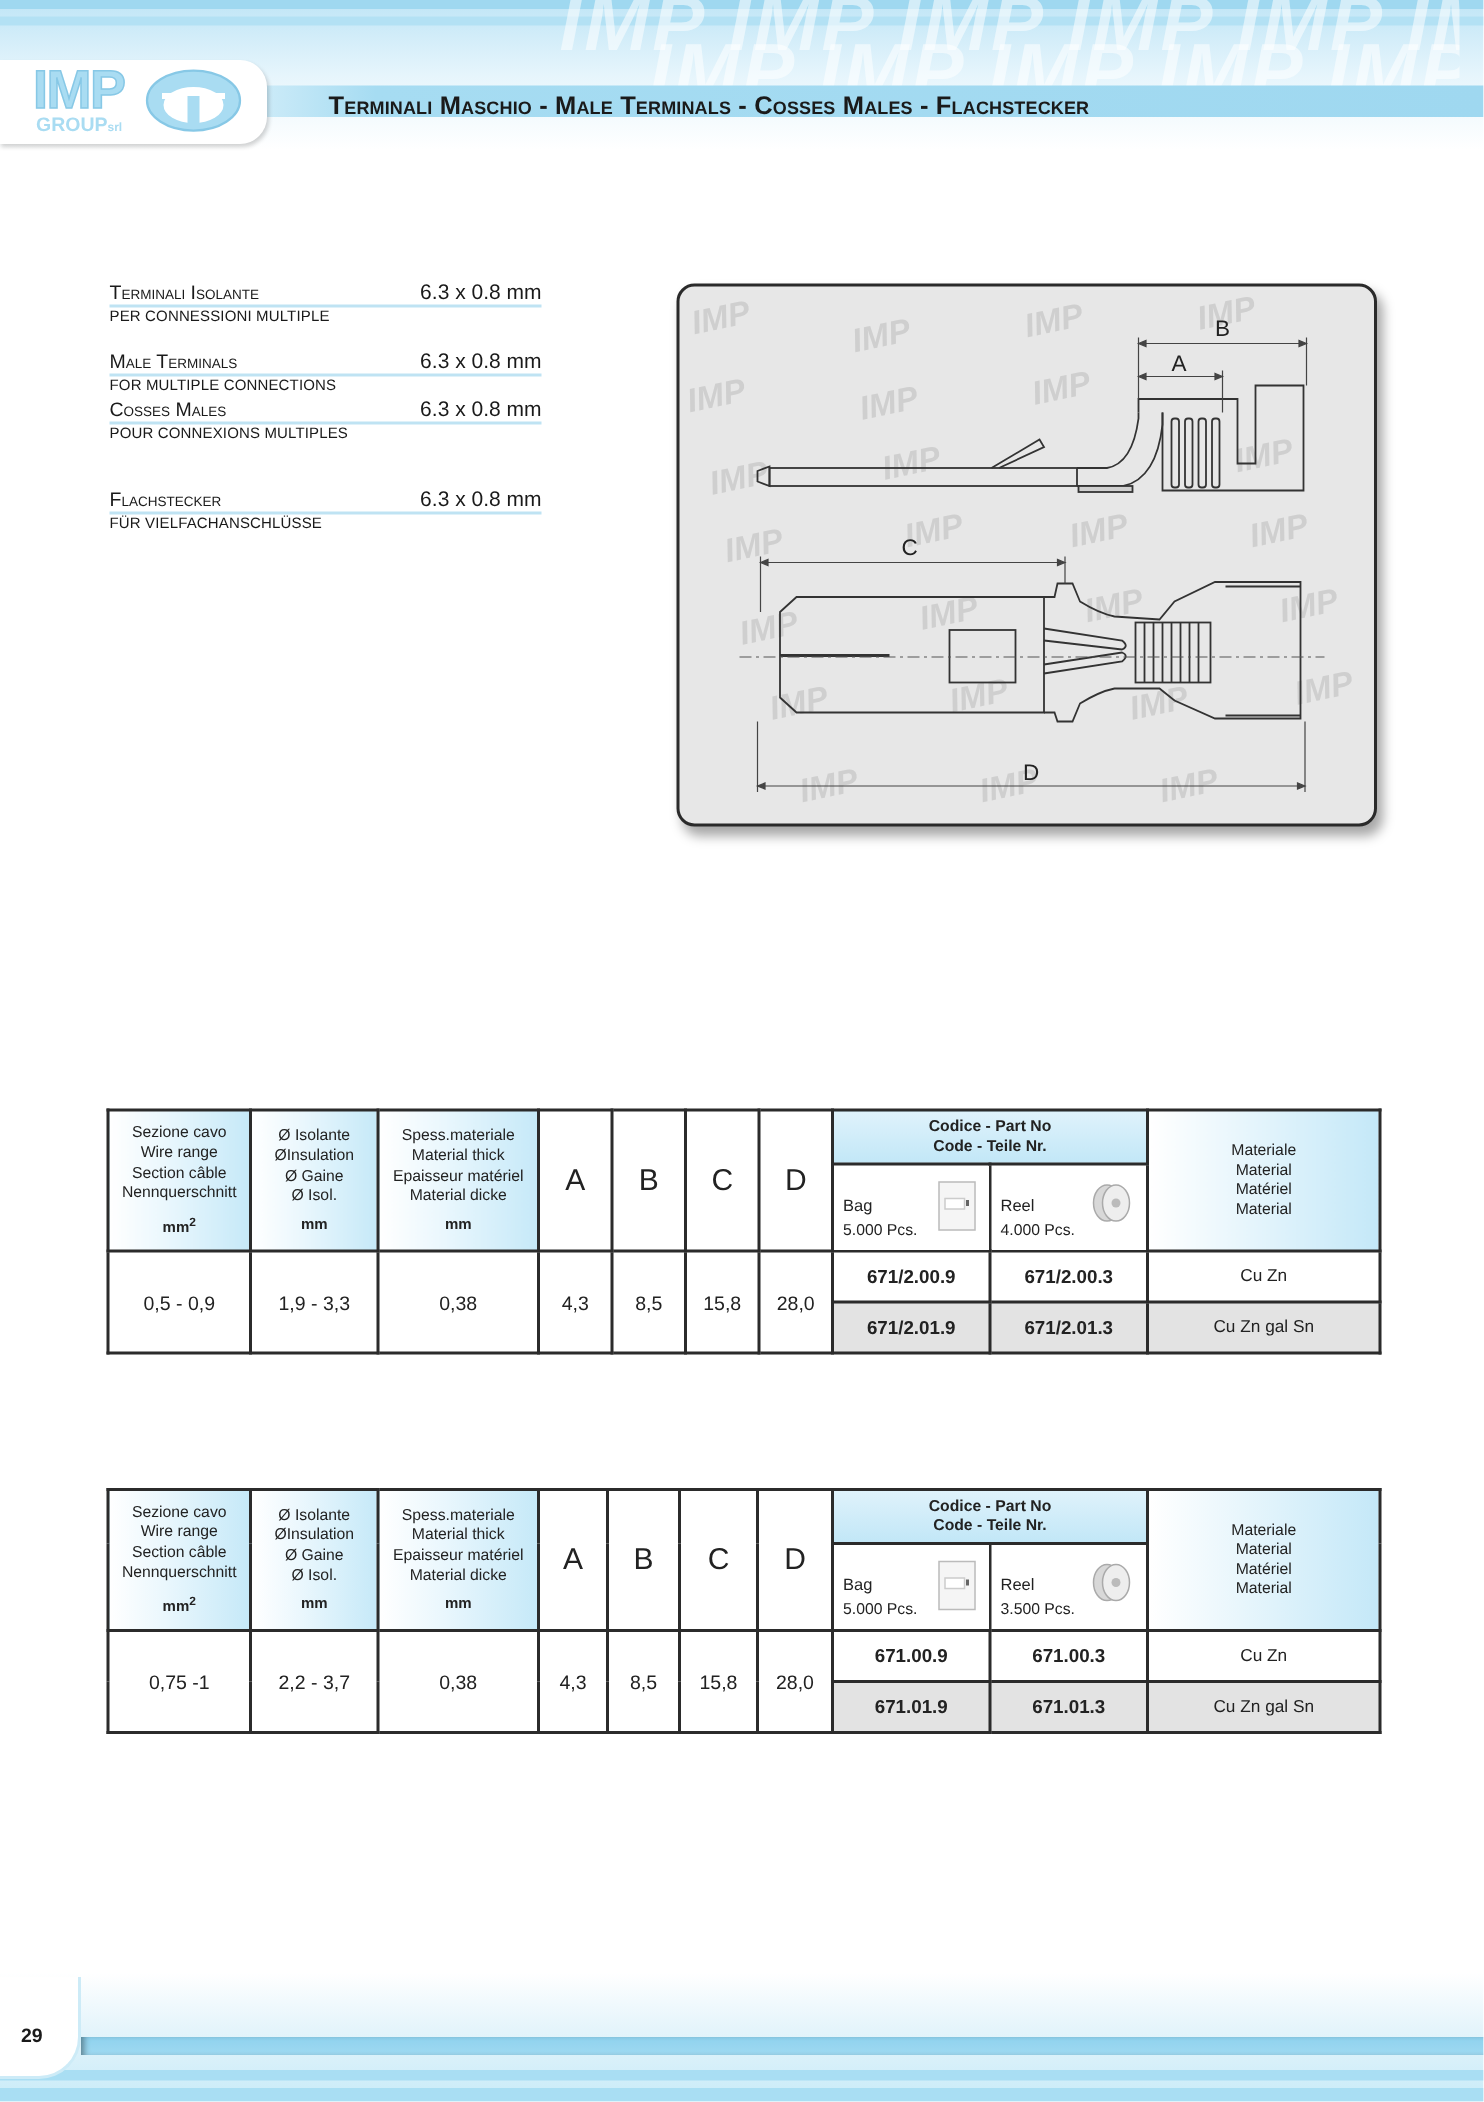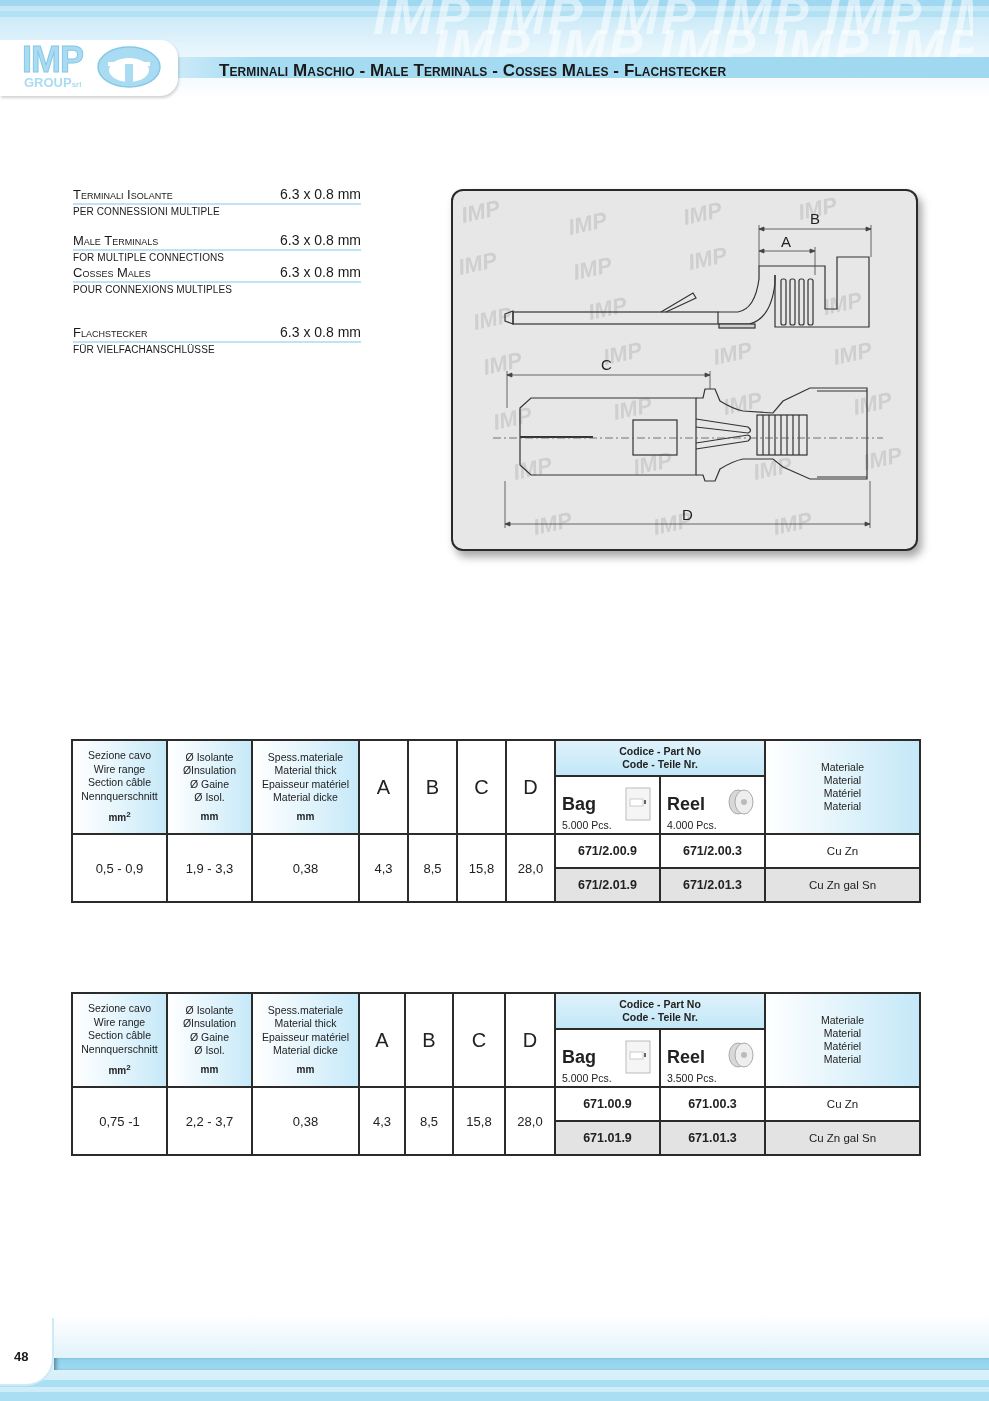--- a/index.html
+++ b/index.html
@@ -46,21 +46,21 @@
   
   .ptable { position: absolute; left: 71px; width: 848px; border-collapse: collapse; table-layout: fixed; }
   .ptable td { border: 2px solid #2b2b2b; text-align: center; vertical-align: middle; font-size: 13px; color: #222; }
   .ptable .hcell { background: linear-gradient(90deg, #ffffff 0%, #eaf7fd 40%, #c6e9f8 100%);
     font-size: 10.5px; line-height: 13.5px; color: #222; }
   .ptable .hcell .unit { font-weight: bold; margin-top: 5px; font-size: 10px; }
   .ptable .hcell sup { font-size: 8px; }
   .ptable .letter { background: #ffffff; font-size: 20px; color: #222; }
   .ptable .code-head { background: linear-gradient(180deg, #dff2fb 0%, #c2e7f7 100%); font-weight: bold; font-size: 10.5px; line-height: 13px; margin-top: 32px; }
   .ptable .pack { background: #ffffff; text-align: left; position: relative; padding: 0 6px; }
-  .pack .pl { font-weight: bold; font-size: 18px; display: block; margin-top: 14px; }
+  .pack .pl { font-weight: normal; font-size: 11px; display: block; margin-top: 14px; }
   .pack .pq { font-size: 10.5px; display: block; margin-top: 4px; }
   .pack .pic { position: absolute; right: 8px; top: 10px; }
   .ptable .mat-head { background: linear-gradient(90deg, #ffffff 0%, #e8f6fc 40%, #c4e8f8 100%); font-size: 10.5px; line-height: 13px; }
   .ptable .code { font-weight: bold; font-size: 12.5px; }
   .ptable .grey { background: #e3e3e3; }
   .ptable .val { font-size: 13px; }
 
   
   .ftr-bg { position: absolute; left: 0; top: 1315px; width: 989px; height: 86px;
     background: linear-gradient(180deg, #ffffff 0%, #e4f4fb 45%, #c8ebf8 100%); }
@@ -393,13 +393,13 @@
     <td class="val grey" style="font-size:11.5px">Cu Zn gal Sn</td>
   </tr>
 </tbody>
   </table>
 
 <div class="ftr-bg"></div>
 <div class="ftr-bar"></div>
 <div class="ftr-line"></div>
 <div class="ftr-line2"></div>
 <div class="ftr-tab"></div>
-<div class="page-no">48</div>
+<div class="page-no">29</div>
 
 </body></html>

